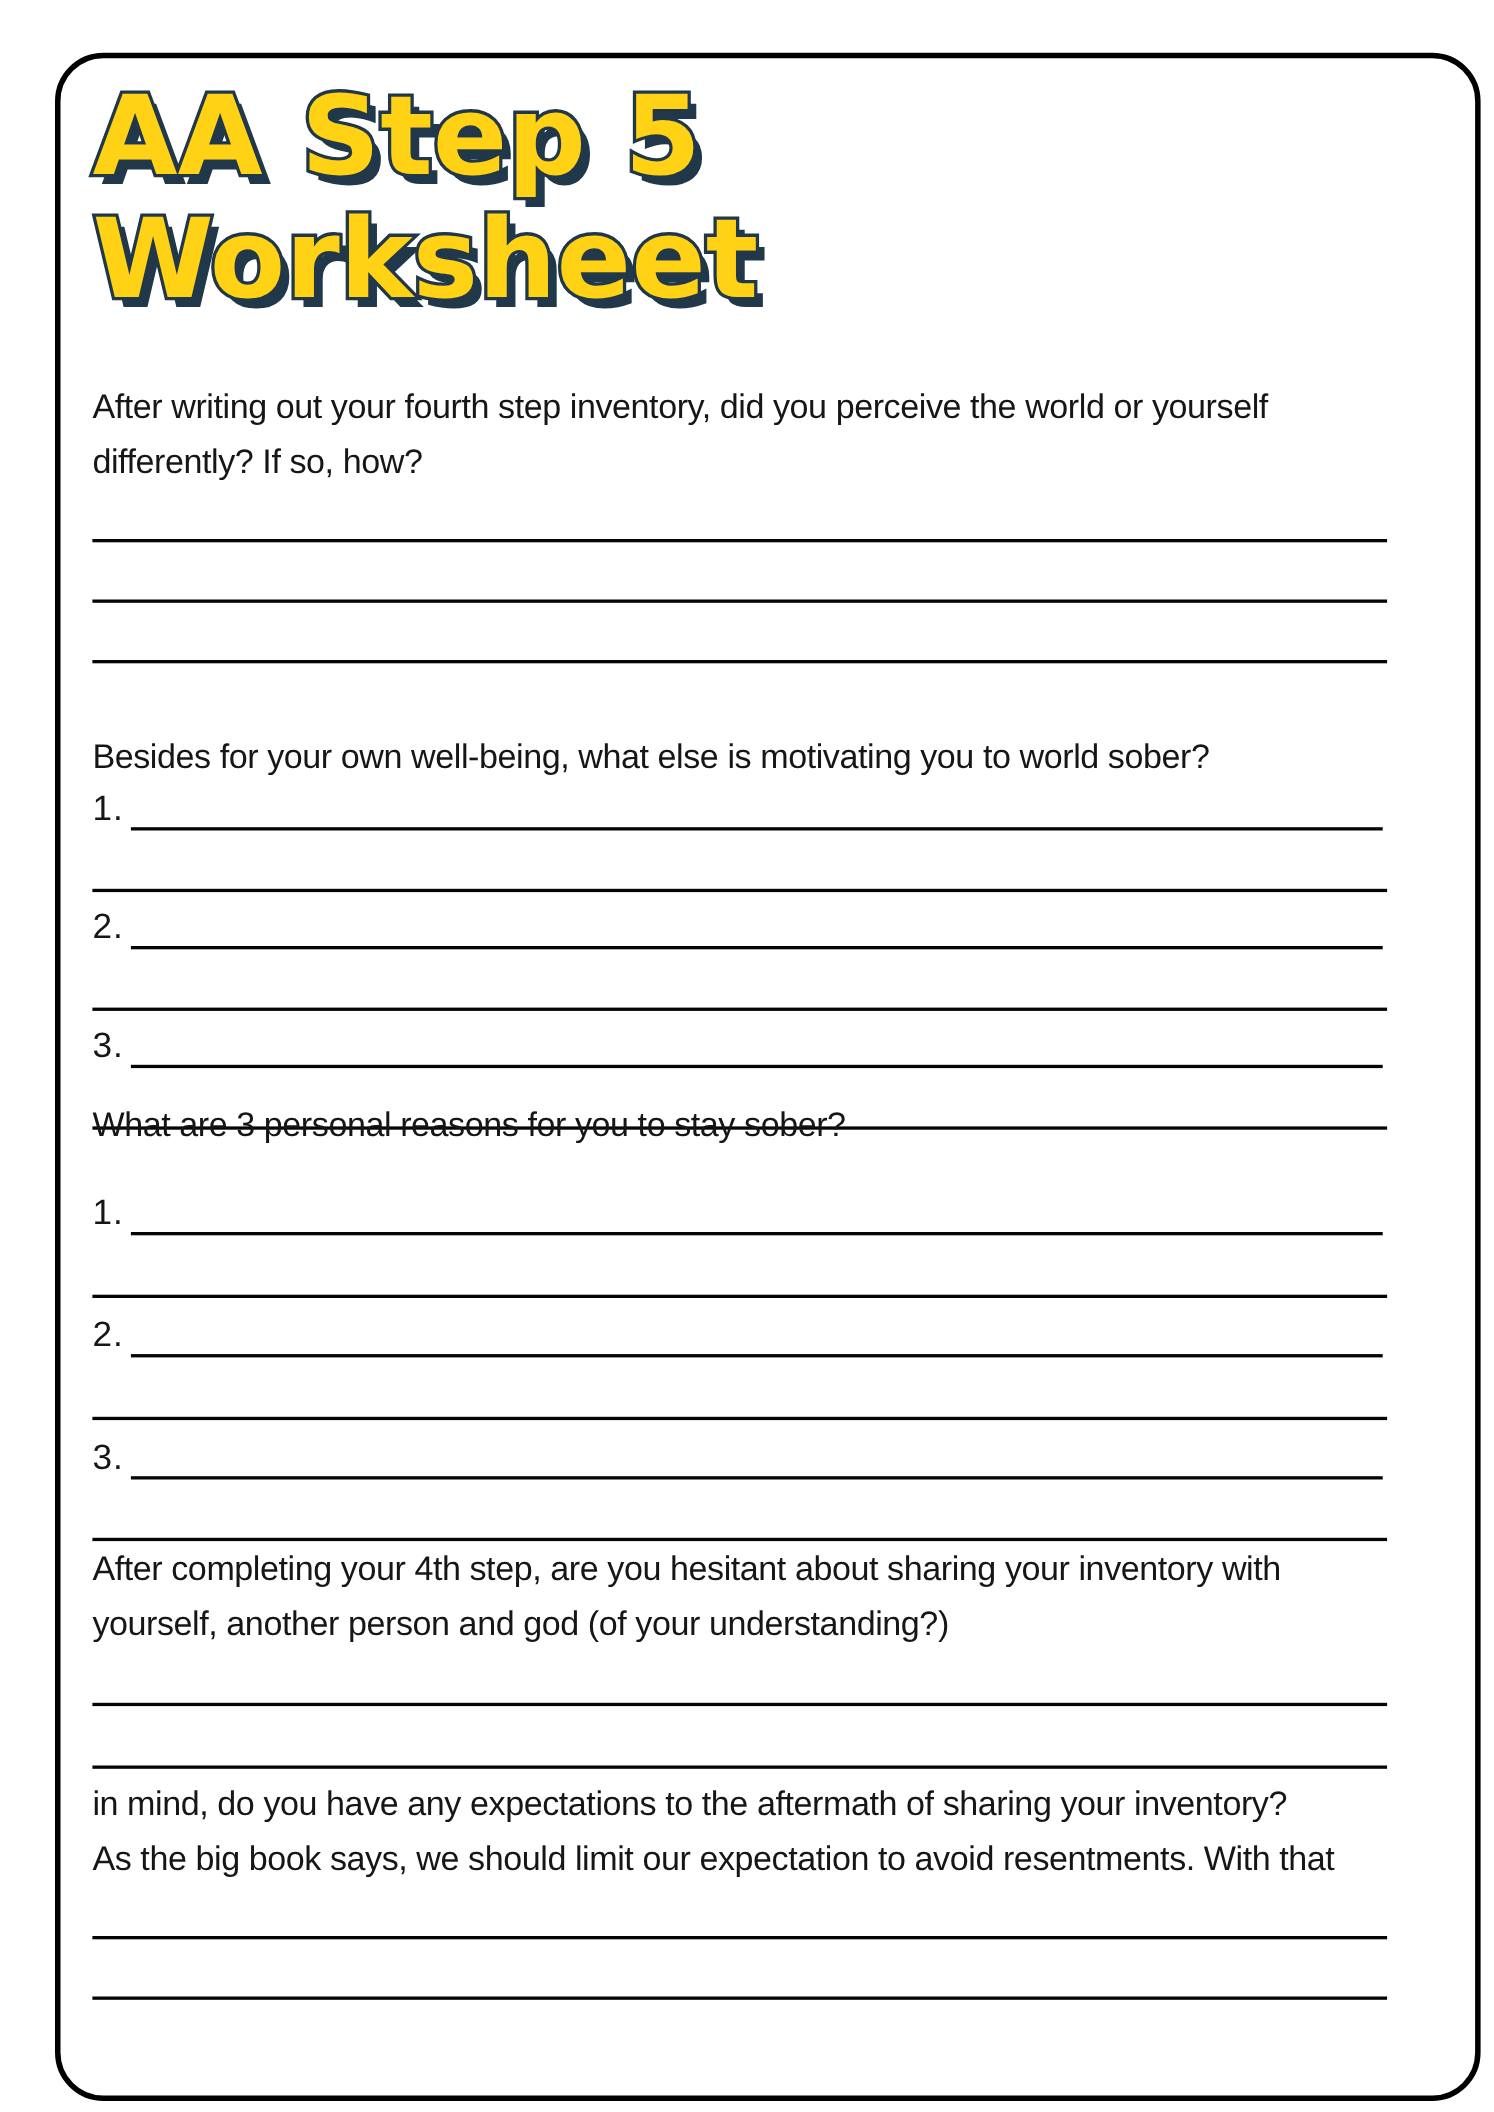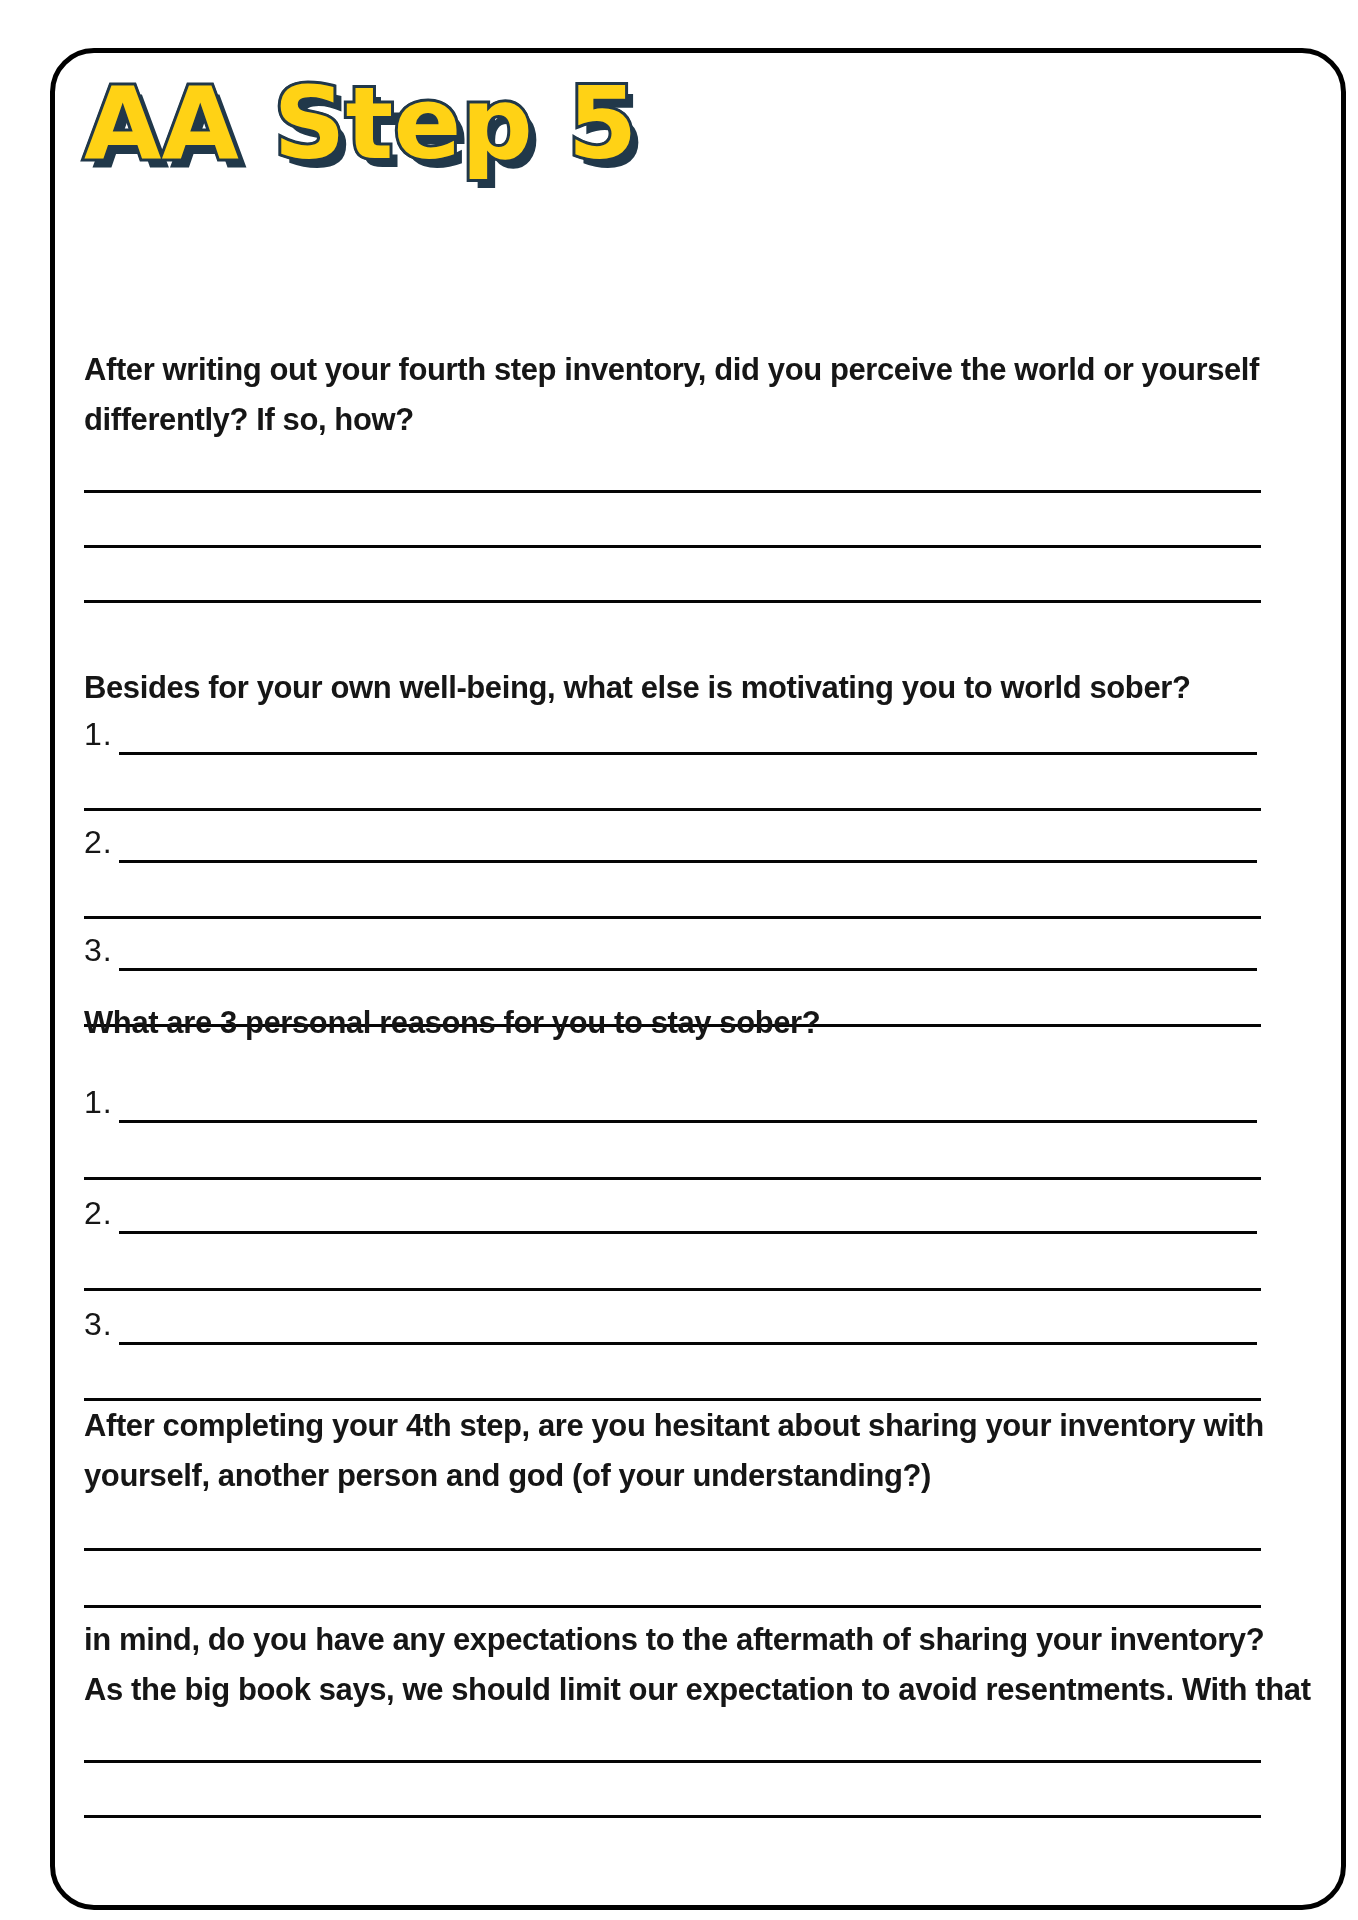--- a/index.html
+++ b/index.html
@@ -33,21 +33,21 @@
     -webkit-text-stroke:6px #21384A;
     paint-order:stroke fill;
     text-shadow:
       8px 9px 0 #21384A,
       -2px -2px 0 #21384A,
       2px -2px 0 #21384A,
       -2px 2px 0 #21384A,
       2px 2px 0 #21384A;
   }
   
-  .q-text{font-size:31px;line-height:50px;letter-spacing:-0.4px;font-weight:bold;}
+  .q-text{font-size:31px;line-height:50px;letter-spacing:-0.4px;}
   .q-line{white-space:nowrap;}
   
   .answer-line{
     height:52px;
     border-bottom:3px solid #050505;
   }
   .answer-line.h53{height:53px;}
   .answer-line.h54{height:54px;}
   
   .num-row{
@@ -70,20 +70,21 @@
     height:100%;
   }
 </style>
 </head>
 <body>
 
 <div class="page-border"></div>
 
 <header class="abs title">
   <div class="title-line">AA Step 5</div>
+  <div class="title-line">Worksheet</div>
 </header>
 
 <div class="abs q-text" style="top:345px">
   <div class="q-line">After writing out your fourth step inventory, did you perceive the world or yourself</div>
   <div class="q-line">differently? If so, how?</div>
 </div>
 <div class="abs" style="top:438px">
   <div class="answer-line"></div>
   <div class="answer-line"></div>
   <div class="answer-line"></div>

